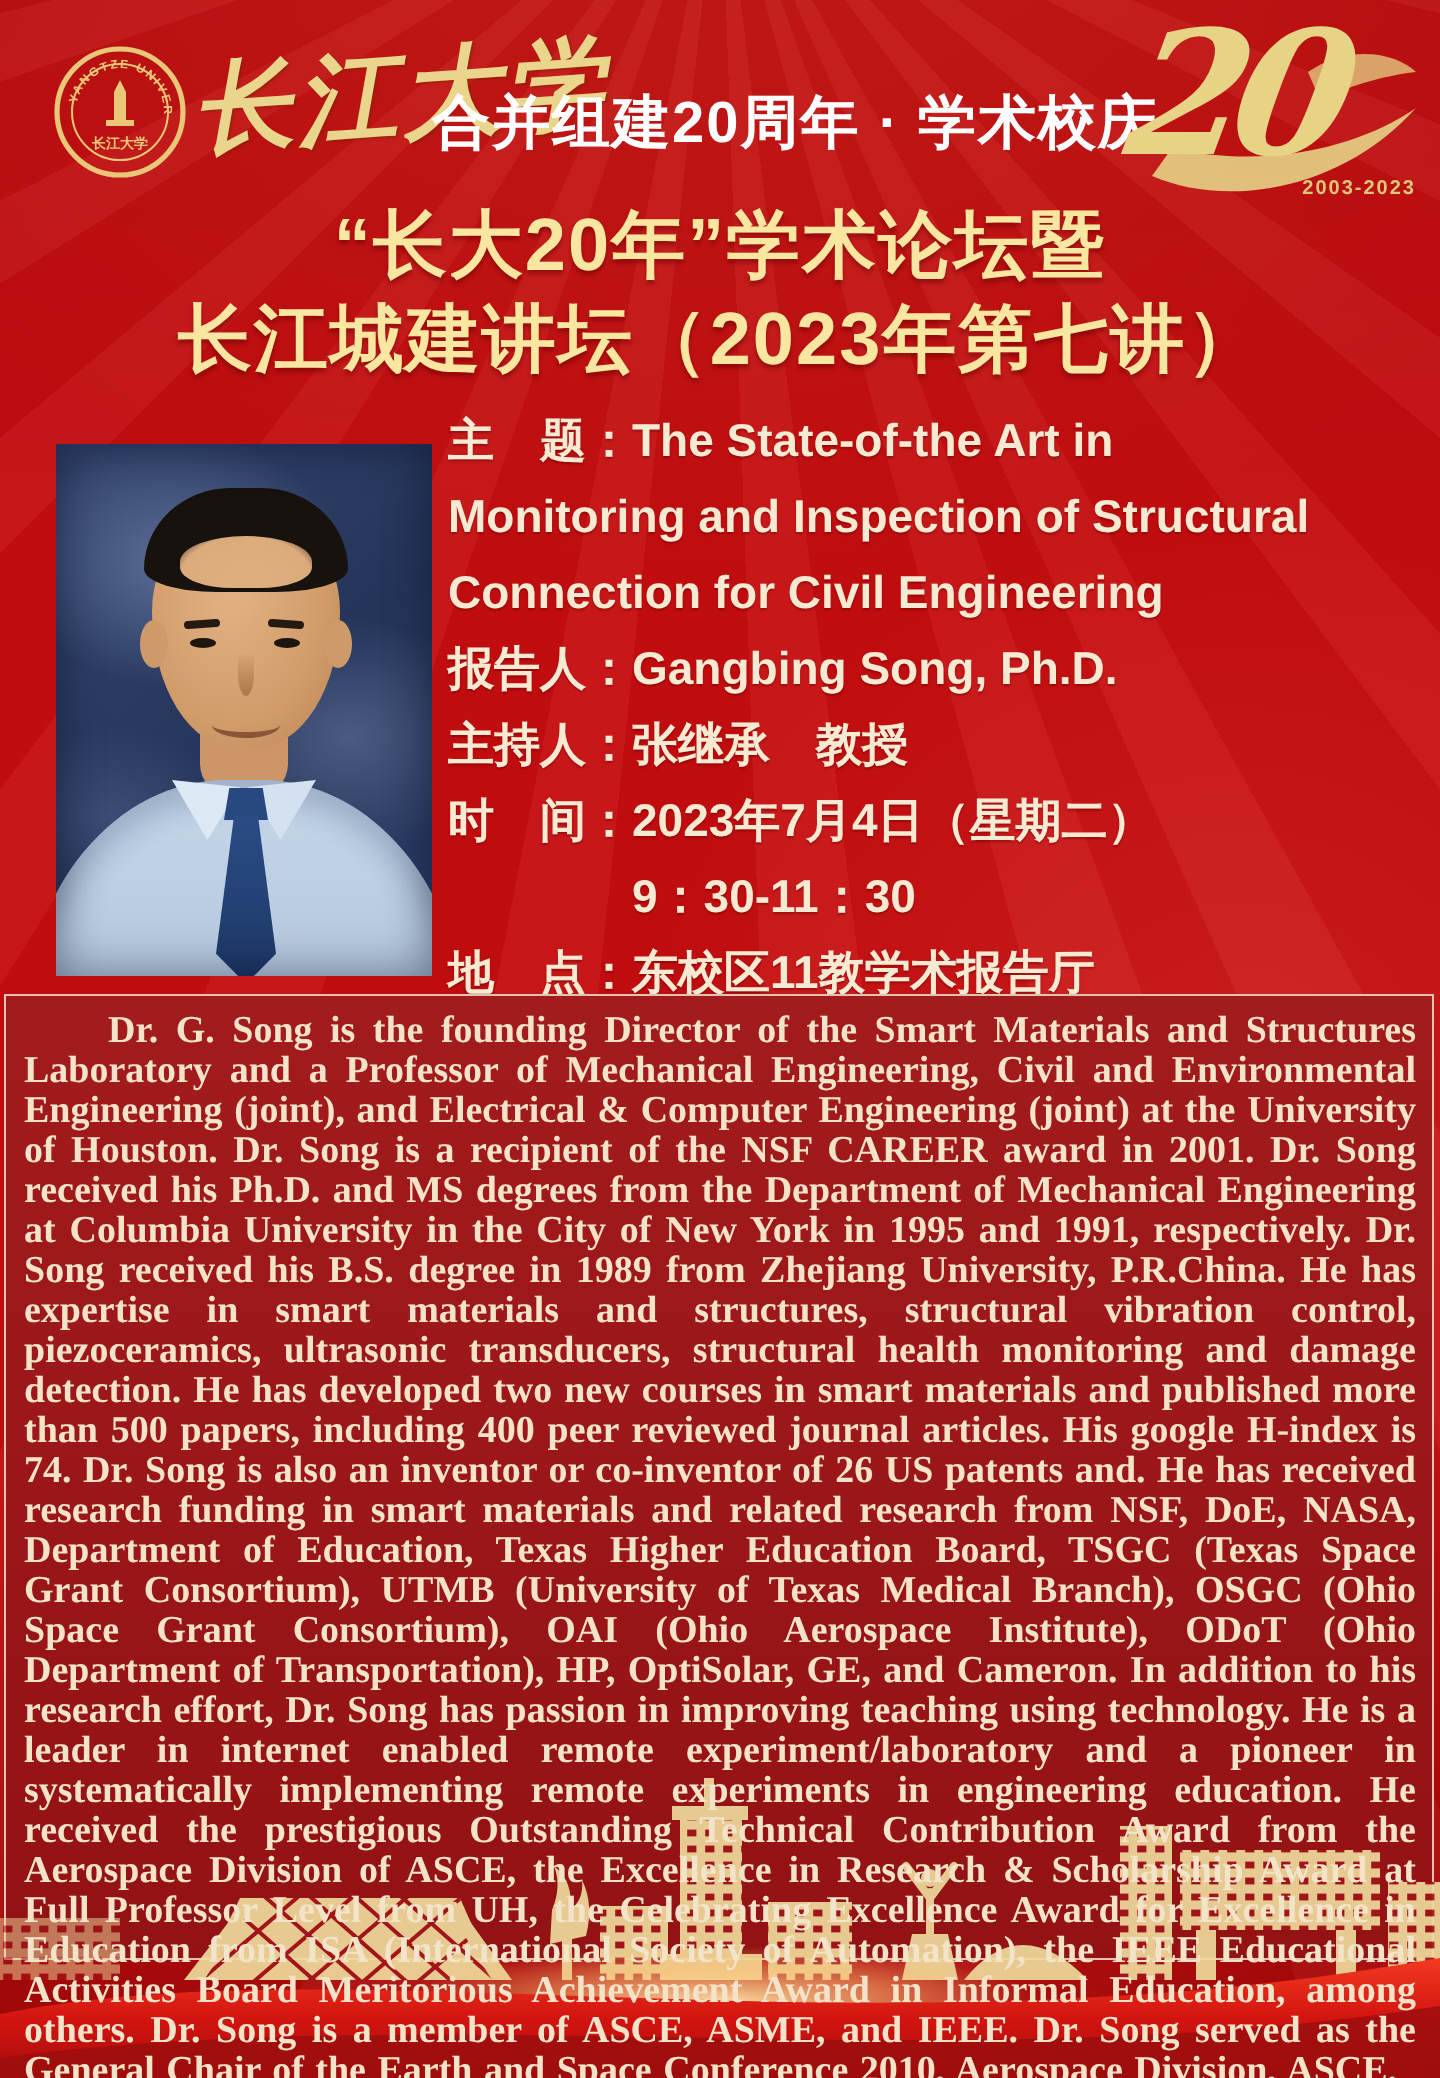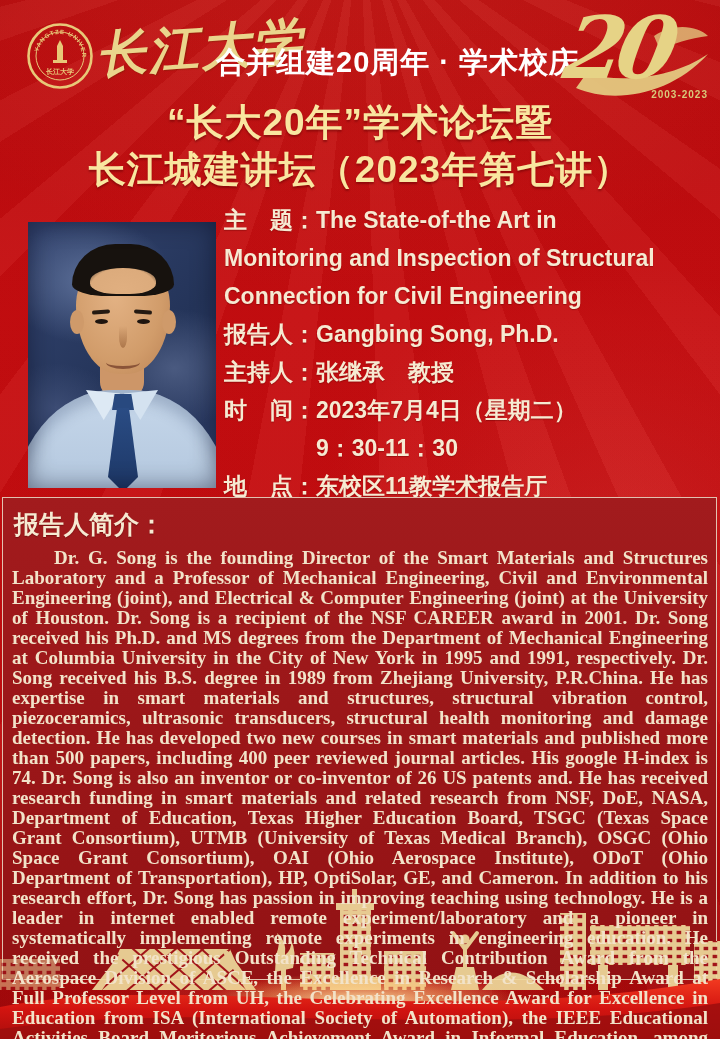--- a/index.html
+++ b/index.html
@@ -239,17 +239,16 @@
       <rect x="694" y="52" width="26" height="49" fill="url(#win)"></rect>
       <rect x="0" y="70" width="60" height="31" fill="url(#win)" opacity="0.55"></rect>
     </g>
 
     <ellipse cx="360" cy="112" rx="160" ry="28" fill="url(#glow)"></ellipse>
     <path d="M0,118 C180,82 430,142 720,90 L720,150 L0,150 Z" fill="url(#wred)"></path>
     <path d="M0,140 C220,110 480,152 720,114 L720,150 L0,150 Z" fill="#9c0e0e" opacity="0.85"></path>
   </svg>
 
   <div class="bio-content">
-    <div class="bio-heading">报告人简介：</div>
     <p class="bio-text">Dr. G. Song is the founding Director of the Smart Materials and Structures Laboratory and a Professor of Mechanical Engineering, Civil and Environmental Engineering (joint), and Electrical &amp; Computer Engineering (joint) at the University of Houston. Dr. Song is a recipient of the NSF CAREER award in 2001. Dr. Song received his Ph.D. and MS degrees from the Department of Mechanical Engineering at Columbia University in the City of New York in 1995 and 1991, respectively. Dr. Song received his B.S. degree in 1989 from Zhejiang University, P.R.China. He has expertise in smart materials and structures, structural vibration control, piezoceramics, ultrasonic transducers, structural health monitoring and damage detection. He has developed two new courses in smart materials and published more than 500 papers, including 400 peer reviewed journal articles. His google H-index is 74. Dr. Song is also an inventor or co-inventor of 26 US patents and. He has received research funding in smart materials and related research from NSF, DoE, NASA, Department of Education, Texas Higher Education Board, TSGC (Texas Space Grant Consortium), UTMB (University of Texas Medical Branch), OSGC (Ohio Space Grant Consortium), OAI (Ohio Aerospace Institute), ODoT (Ohio Department of Transportation), HP, OptiSolar, GE, and Cameron. In addition to his research effort, Dr. Song has passion in improving teaching using technology. He is a leader in internet enabled remote experiment/laboratory and a pioneer in systematically implementing remote experiments in engineering education. He received the prestigious Outstanding Technical Contribution Award from the Aerospace Division of ASCE, the Excellence in Research &amp; Scholarship Award at Full Professor Level from UH, the Celebrating Excellence Award for Excellence in Education from ISA (International Society of Automation), the IEEE Educational Activities Board Meritorious Achievement Award in Informal Education, among others. Dr. Song is a member of ASCE, ASME, and IEEE. Dr. Song served as the General Chair of the Earth and Space Conference 2010, Aerospace Division, ASCE.</p>
   </div>
 
 </div>
 
 </body></html>

